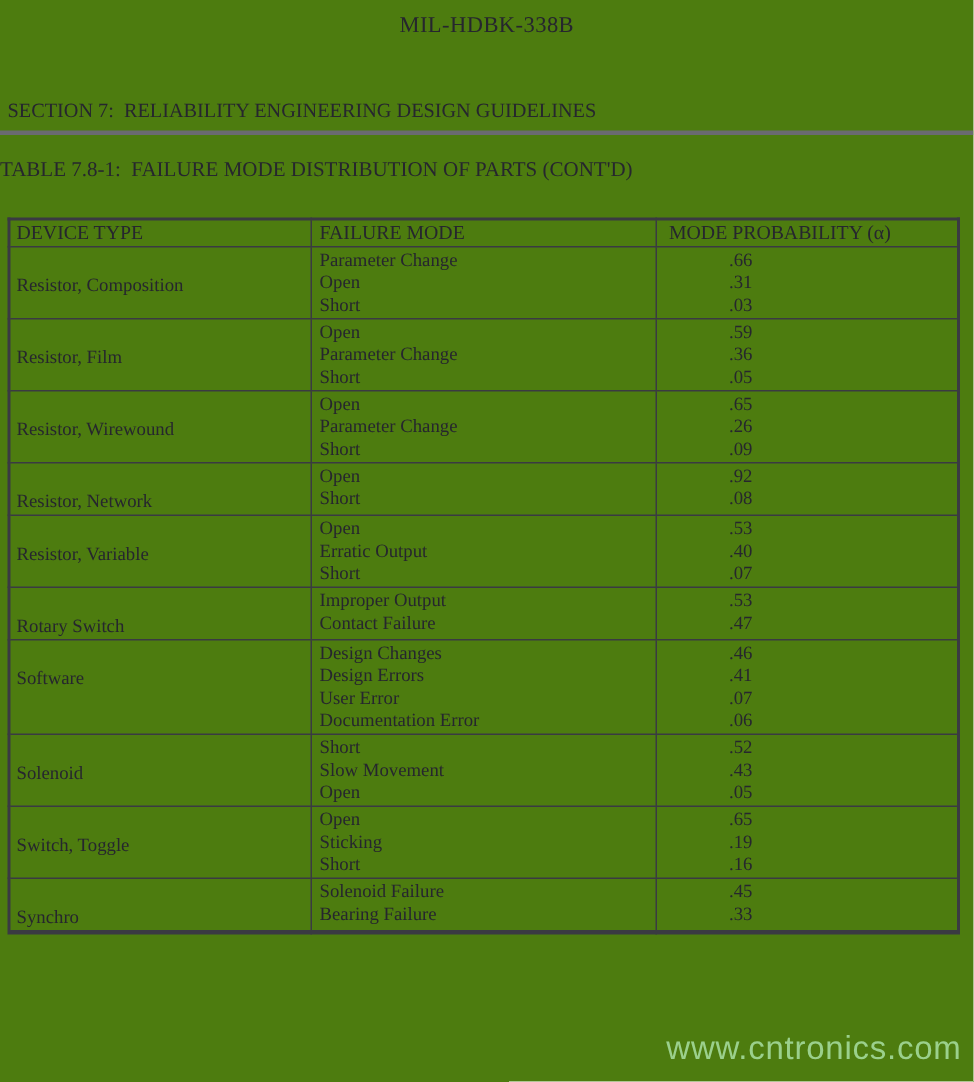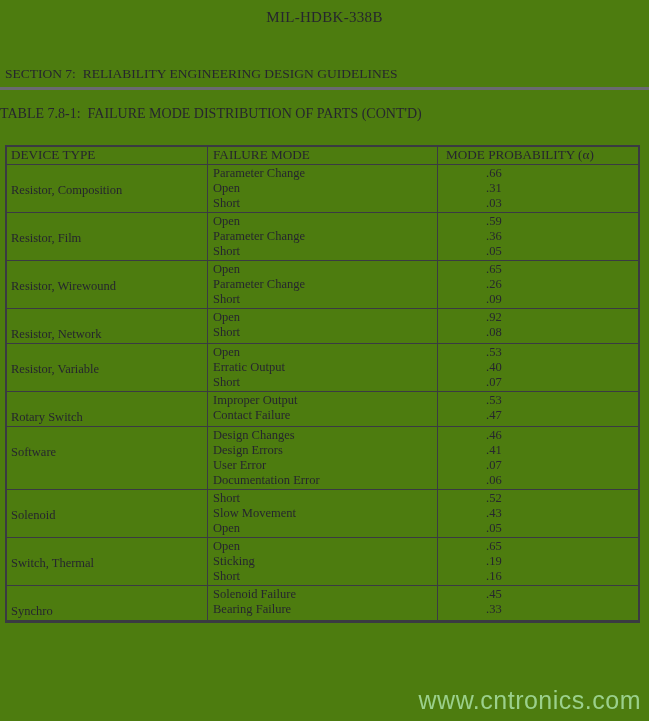--- a/index.html
+++ b/index.html
@@ -79,21 +79,21 @@
   .fm-table td.col-device { padding: 18px 2px 1px 4px; }
   .fm-table td.col-mode   { padding: 1px 2px 1px 5px; }
   .fm-table td.col-prob   { padding: 1px 2px 1px 48px; }
   .col-device-w { width: 196px; }
   .col-mode-w   { width: 224px; }
   .watermark {
     position: absolute;
     top: 686px;
     right: 8px;
     font-family: "Liberation Sans", "DejaVu Sans", sans-serif;
-    font-size: 25px;
+    font-size: 22px;
     letter-spacing: 0.5px;
     opacity: 0.85;
     pointer-events: none;
     z-index: 5;
   }
 </style>
 </head>
 <body>
 
 <div class="page" style="color: rgb(38, 38, 46);">
@@ -211,21 +211,21 @@
             <div>Slow Movement</div>
             <div>Open</div>
           </td>
           <td class="col-prob">
             <div>.52</div>
             <div>.43</div>
             <div>.05</div>
           </td>
         </tr>
         <tr>
-          <td class="col-device">Switch, Thermal</td>
+          <td class="col-device">Switch, Toggle</td>
           <td class="col-mode">
             <div>Open</div>
             <div>Sticking</div>
             <div>Short</div>
           </td>
           <td class="col-prob">
             <div>.65</div>
             <div>.19</div>
             <div>.16</div>
           </td>

